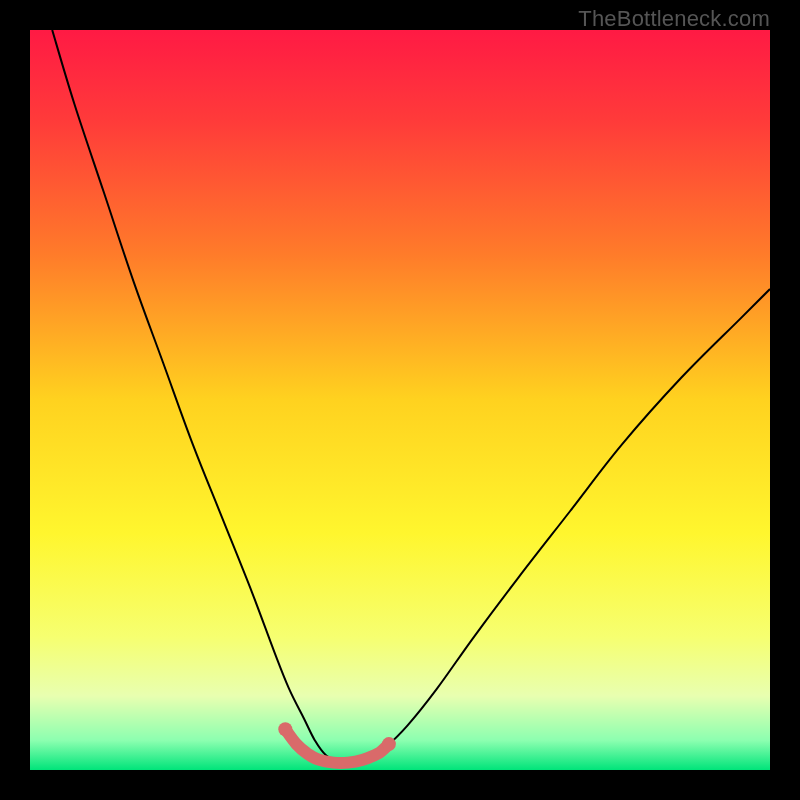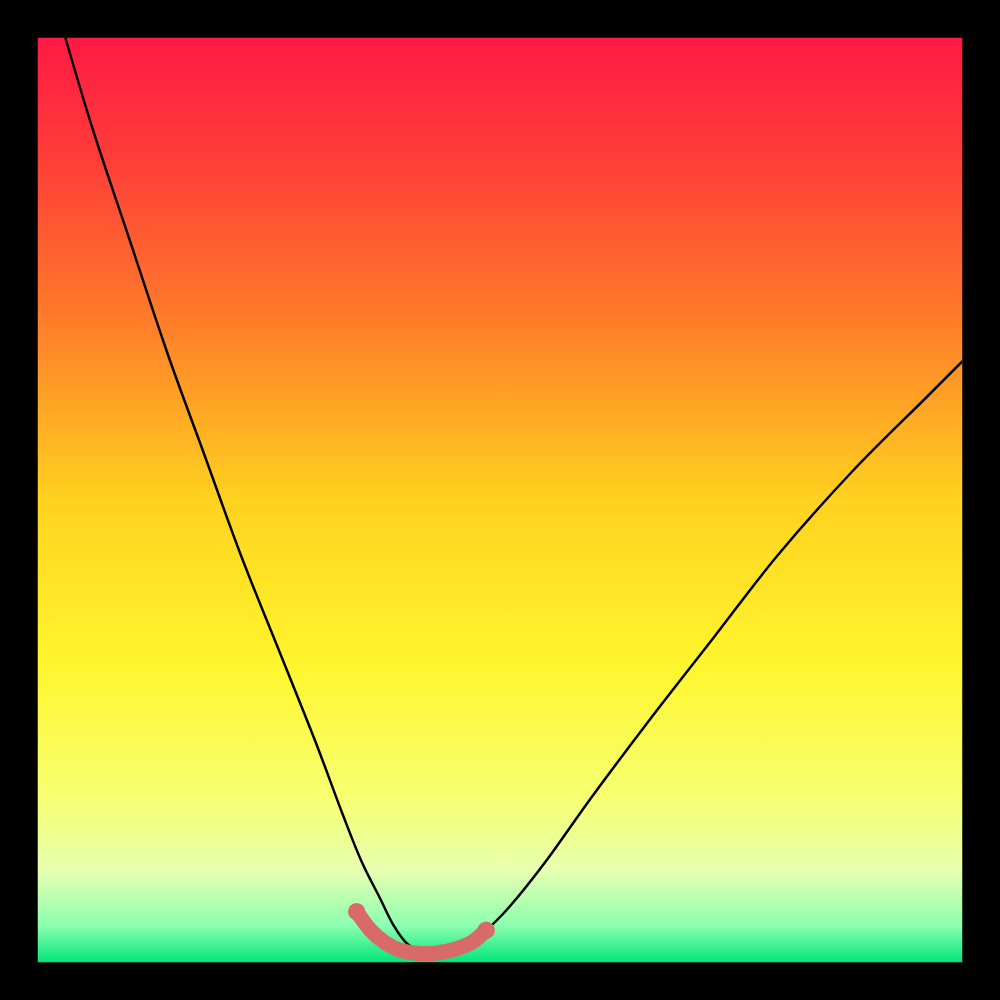--- a/index.html
+++ b/index.html
@@ -35,20 +35,21 @@
     z-index: 10;
   }
   svg {
     display: block;
   }
 </style>
 </head>
 <body>
 
 <div class="container">
+  <div class="watermark">TheBottleneck.com</div>
   <div class="plot-area">
     <svg id="chart-svg" width="740" height="740" viewBox="0 0 740 740">
         <defs>
           <linearGradient id="bg-grad" x1="0" y1="0" x2="0" y2="1">
             <stop offset="0%" stop-color="#ff1a44"></stop>
             <stop offset="12%" stop-color="#ff3a3a"></stop>
             <stop offset="30%" stop-color="#ff7a2a"></stop>
             <stop offset="50%" stop-color="#ffd21f"></stop>
             <stop offset="68%" stop-color="#fff62e"></stop>
             <stop offset="82%" stop-color="#f6ff70"></stop>

